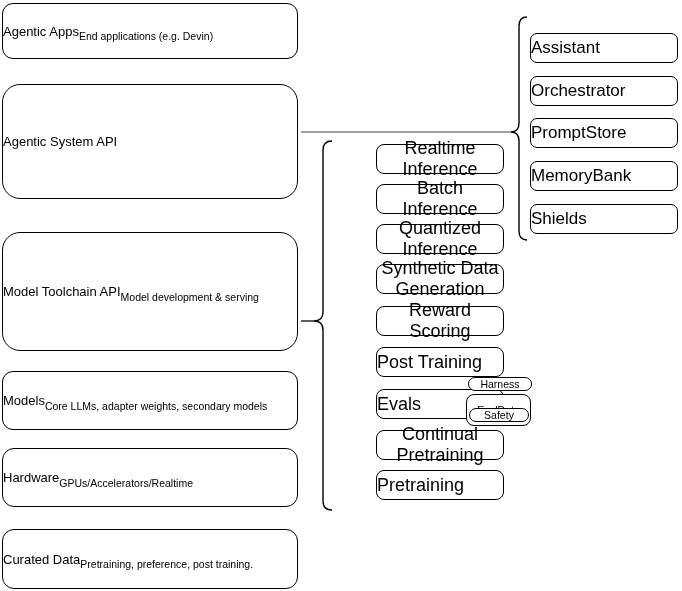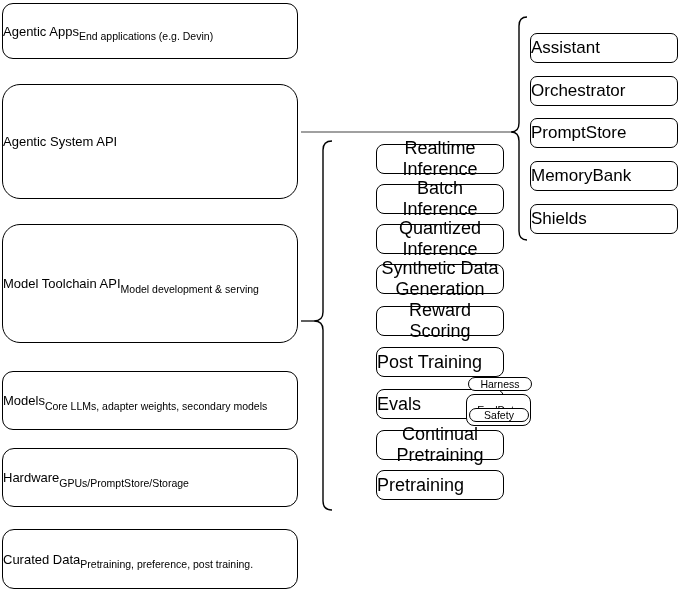--- a/index.html
+++ b/index.html
@@ -11,21 +11,21 @@
   .node{
     position:absolute;border:1.3px solid #000;background:#fff;box-sizing:border-box;
     display:flex;flex-direction:row;align-items:center;justify-content:flex-start;
     text-align:center;
   }
   .lbox{left:2px;width:296px;}
   .ltitle{font-size:13px;line-height:17px;white-space:nowrap;}
   .lsub{font-size:10.5px;line-height:14px;margin-top:10px;white-space:nowrap;}
   .lb0{top:3px;height:56px;border-radius:11px;}
   .lb1{top:84px;height:115px;border-radius:18px;}
-  .lb2{top:224px;height:119px;border-radius:18px;}
+  .lb2{top:232px;height:119px;border-radius:18px;}
   .lb3{top:371px;height:59px;border-radius:11px;}
   .lb4{top:448px;height:59px;border-radius:12px;}
   .lb5{top:529px;height:60px;border-radius:12px;}
   .mbox{left:331px;width:128px;height:30px;border-radius:8px;font-size:18px;margin-left:45px;}
   .mb0{top:144px}.mb1{top:184px}.mb2{top:224px}.mb3{top:264px}.mb4{top:306px}
   .mb5{top:347px}.mb6{top:389px}.mb7{top:430px}.mb8{top:470px}
   .rbox{left:530px;width:148px;height:30px;border-radius:7px;font-size:17px;}
   .rb0{top:33px}.rb1{top:76px}.rb2{top:118px}.rb3{top:161px}.rb4{top:204px}
   .pill{
     position:absolute;border:1.3px solid #000;background:#fff;box-sizing:border-box;
@@ -58,21 +58,21 @@
   <div class="node lbox lb2">
     <div class="ltitle">Model Toolchain API</div>
     <div class="lsub">Model development &amp; serving</div>
   </div>
   <div class="node lbox lb3">
     <div class="ltitle">Models</div>
     <div class="lsub">Core LLMs, adapter weights, secondary models</div>
   </div>
   <div class="node lbox lb4">
     <div class="ltitle">Hardware</div>
-    <div class="lsub">GPUs/PromptStore/Storage</div>
+    <div class="lsub">GPUs/Accelerators/Realtime</div>
   </div>
   <div class="node lbox lb5">
     <div class="ltitle">Curated Data</div>
     <div class="lsub">Pretraining, preference, post training.</div>
   </div>
 
   <div class="node mbox mb0">
     <span>Realtime Inference</span>
   </div>
   <div class="node mbox mb1">

